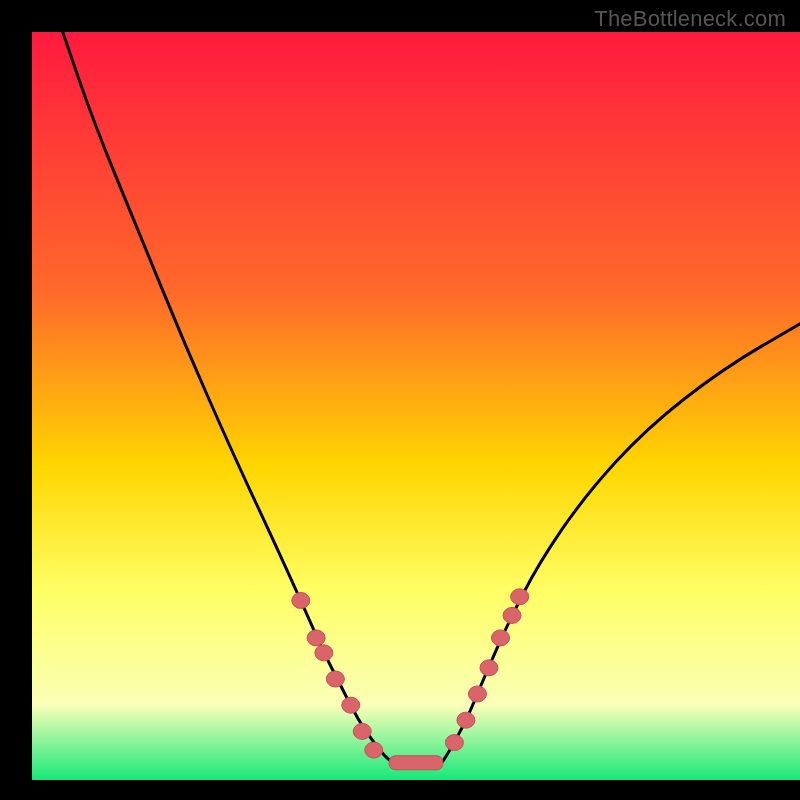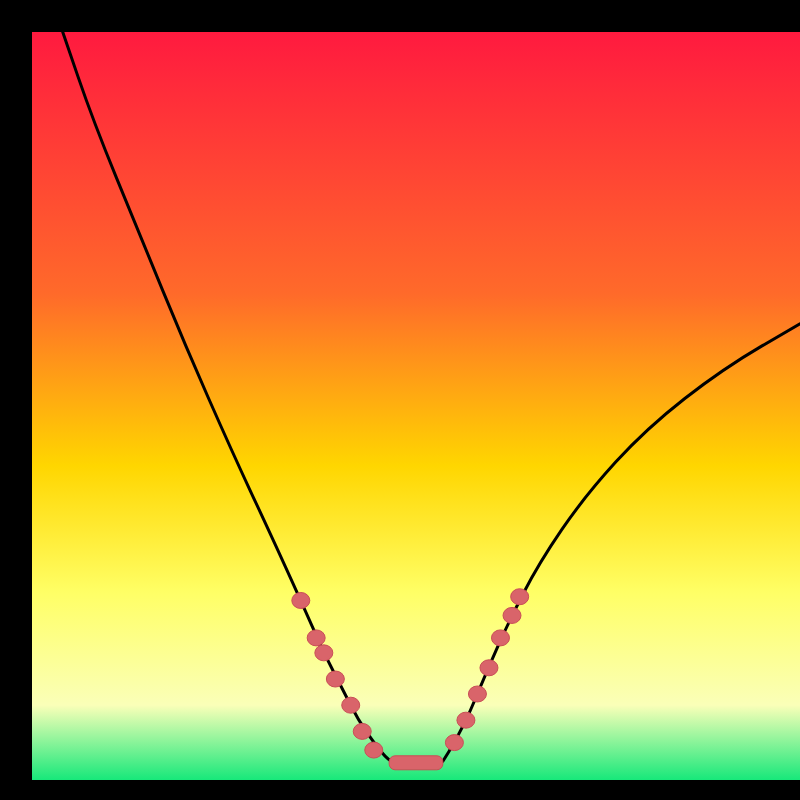--- a/index.html
+++ b/index.html
@@ -30,20 +30,21 @@
   svg {
     position: absolute;
     top: 0;
     left: 0;
   }
 </style>
 </head>
 <body>
 <div class="container">
 
+<div class="watermark">TheBottleneck.com</div>
 
 <svg id="chart-svg" width="800" height="800" viewBox="0 0 800 800">
   <defs>
     <linearGradient id="bg-grad" x1="0" y1="0" x2="0" y2="1">
       <stop id="g0" offset="0%" stop-color="#ff1a3f"></stop>
       <stop id="g1" offset="35%" stop-color="#ff6a2a"></stop>
       <stop id="g2" offset="58%" stop-color="#ffd600"></stop>
       <stop id="g3" offset="75%" stop-color="#ffff66"></stop>
       <stop id="g4" offset="90%" stop-color="#faffb8"></stop>
       <stop id="g5" offset="100%" stop-color="#17e87a"></stop>

